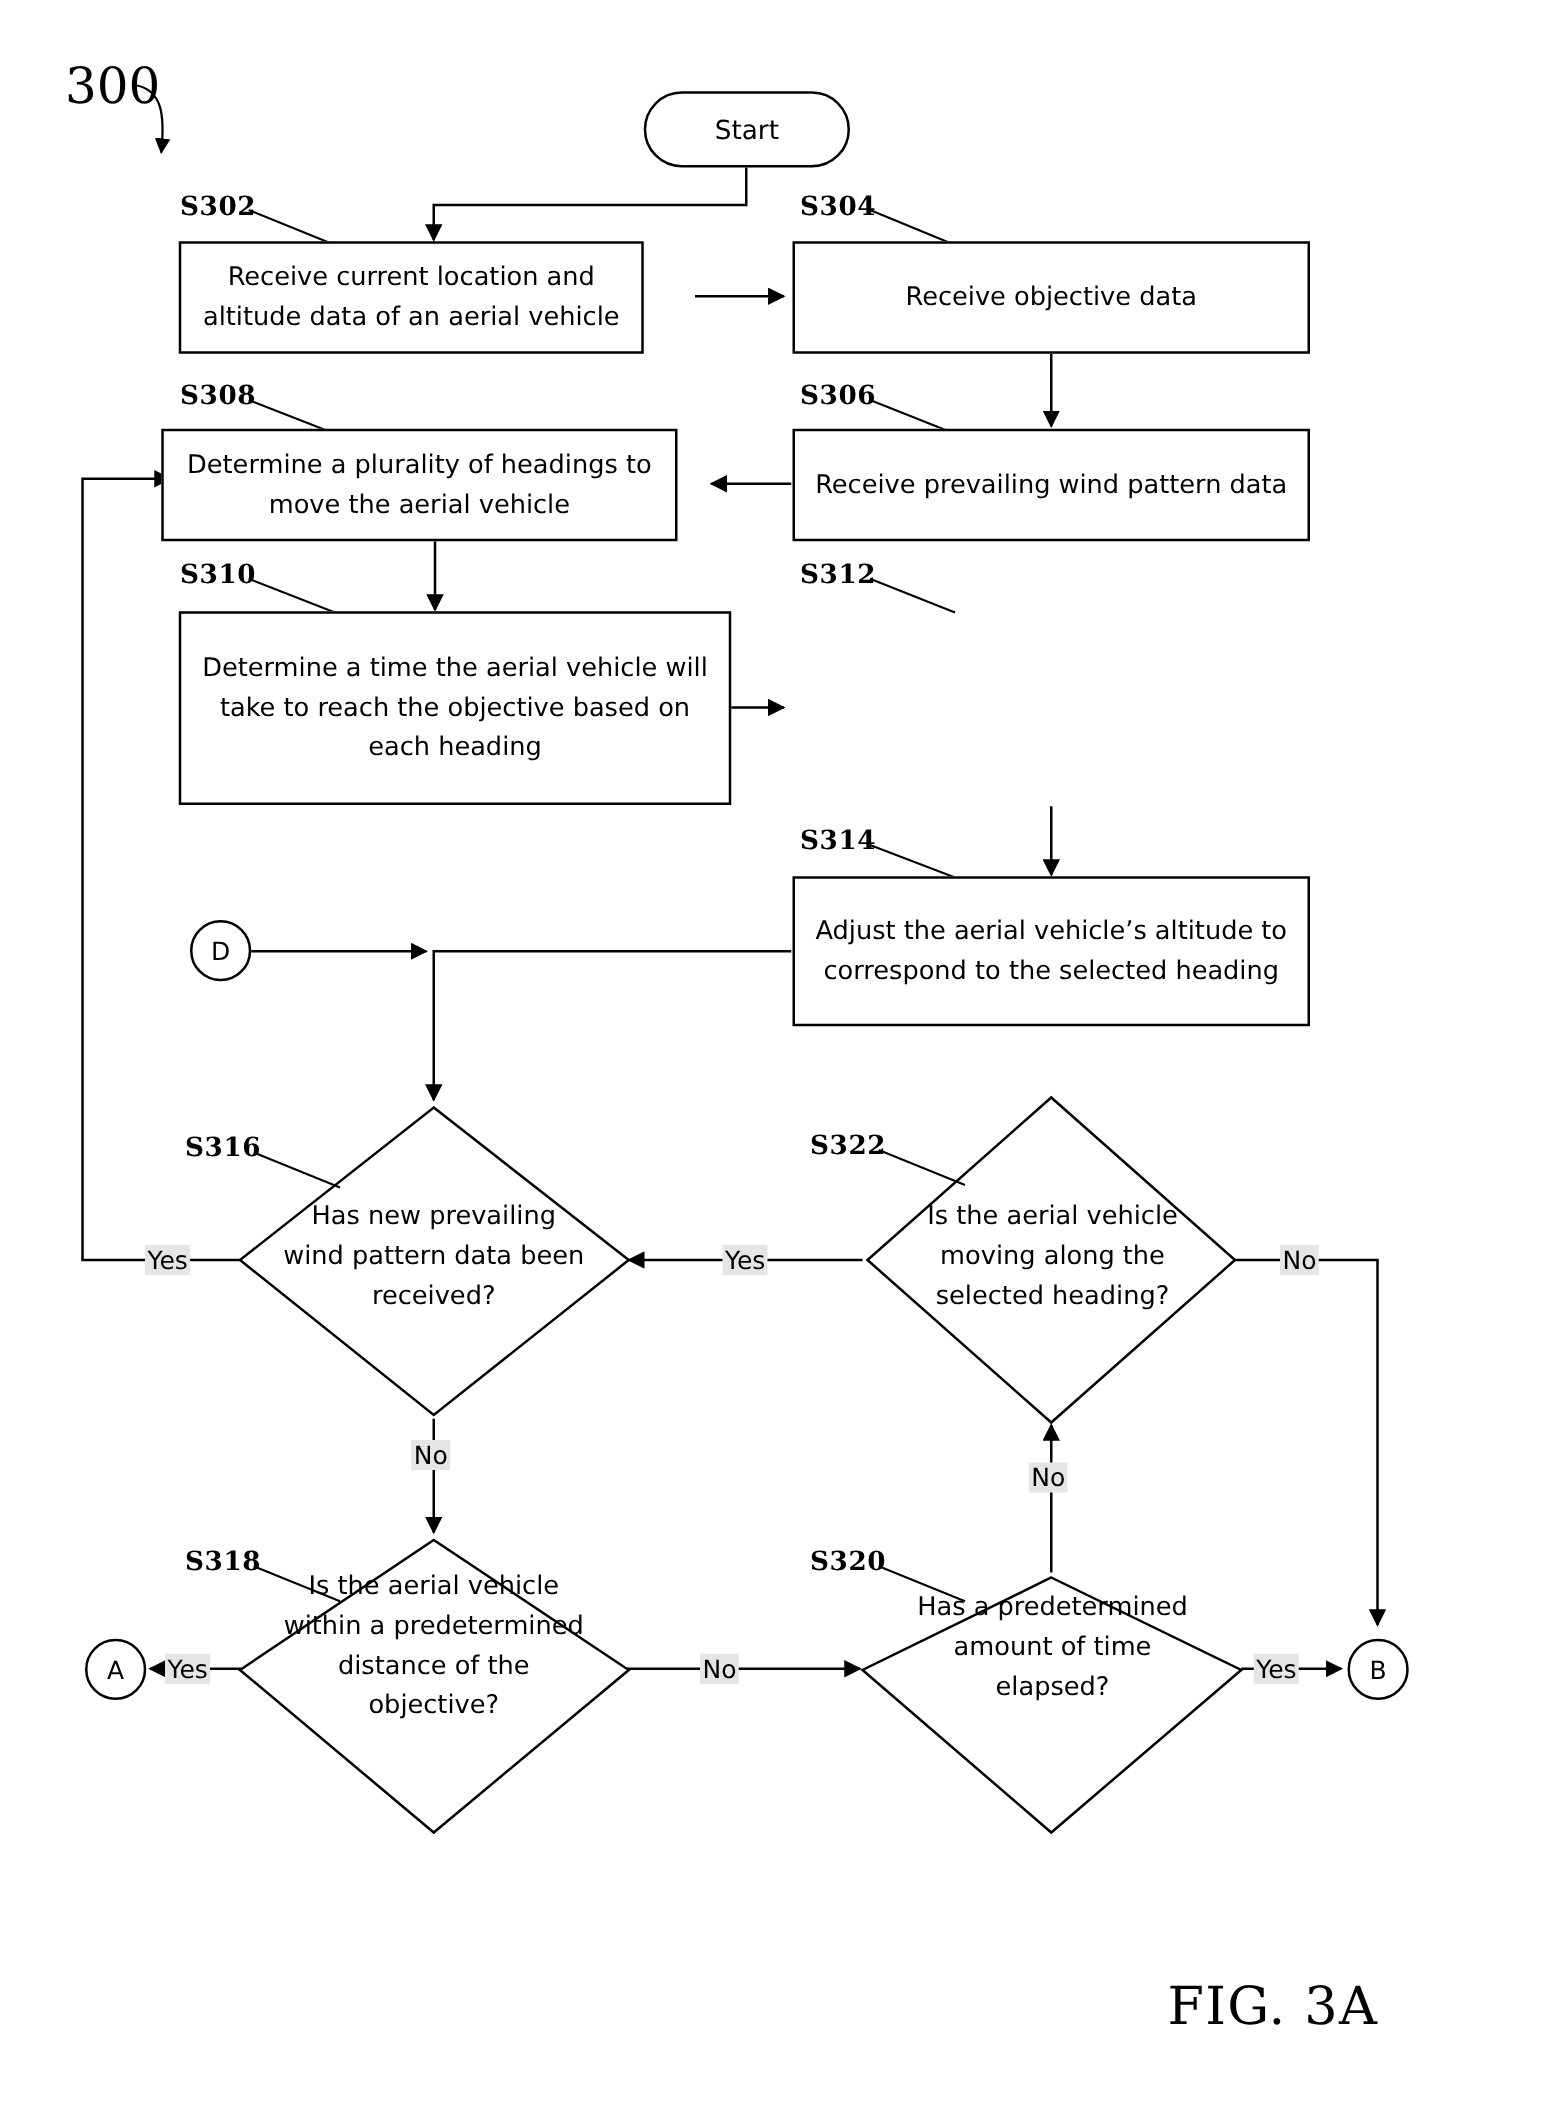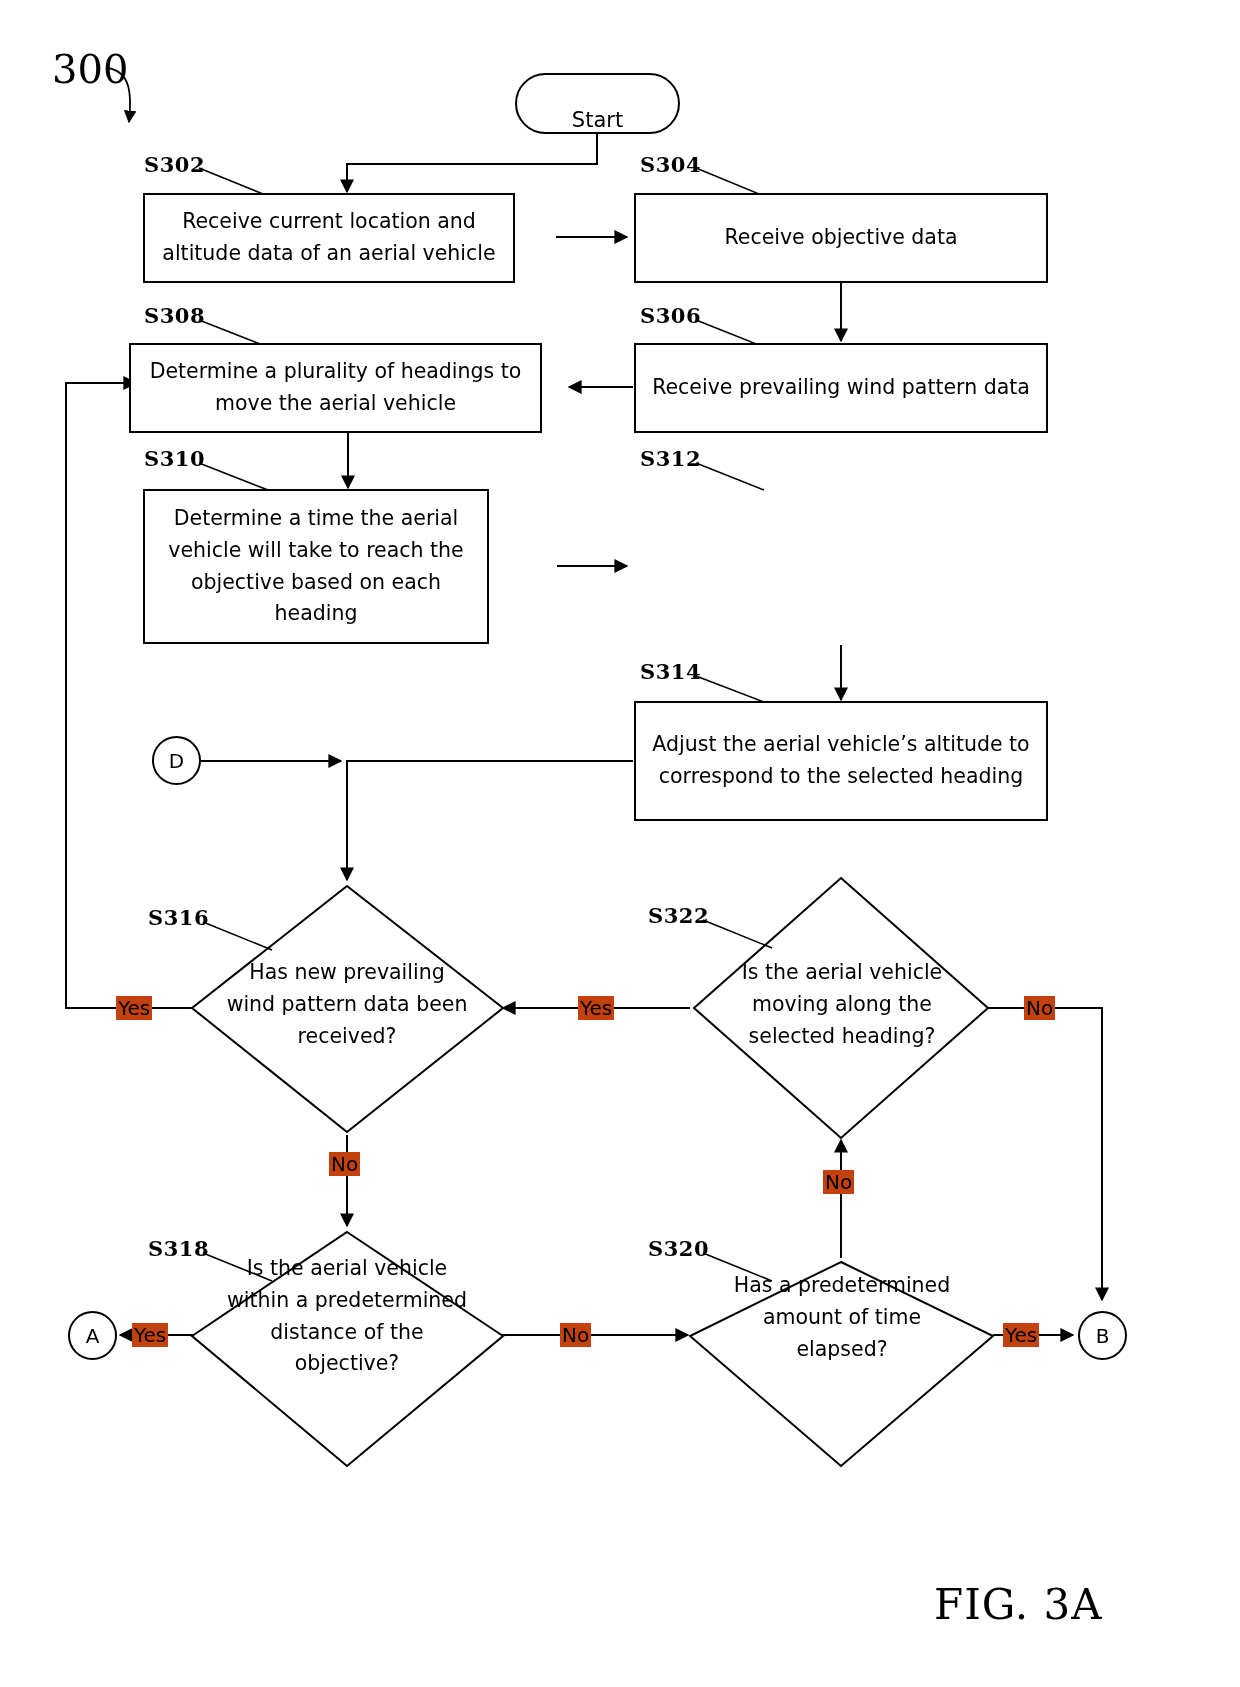--- a/index.html
+++ b/index.html
@@ -38,21 +38,21 @@
     color: #000;
     padding: 4px 10px;
   }
   .node-oval {
     position: absolute;
     box-sizing: border-box;
     border: 2px solid #000;
     background: #ffffff;
     border-radius: 999px;
     display: flex;
-    align-items: flex-end;
+    align-items: center;
     justify-content: center;
     font-family: "DejaVu Sans", sans-serif;
     font-size: 21px;
     color: #000;
   }
   .node-circle {
     position: absolute;
     box-sizing: border-box;
     border: 2px solid #000;
     background: #ffffff;
@@ -80,21 +80,21 @@
     font-size: 21px;
     letter-spacing: 0.5px;
     color: #000;
     white-space: nowrap;
   }
   .edge-label {
     position: absolute;
     font-family: "DejaVu Sans", sans-serif;
     font-size: 20px;
     color: #000;
-    background: #c2410c;
+    background: #e5e5e5;
     padding: 0 2px;
     white-space: nowrap;
   }
   .fig-number {
     position: absolute;
     font-family: "DejaVu Serif", serif;
     font-size: 40px;
     color: #000;
     white-space: nowrap;
   }
@@ -190,21 +190,21 @@
   </div>
 
   <div class="node-box" style="left:634px; top:343px; width:414px; height:90px;">
     <span>Receive prevailing wind pattern data</span>
   </div>
 
   <div class="node-box" style="left:129px; top:343px; width:413px; height:90px;">
     <span>Determine a plurality of headings to move the aerial vehicle</span>
   </div>
 
-  <div class="node-box" style="left:143px; top:489px; width:346px; height:155px;">
+  <div class="node-box" style="left:143px; top:489px; width:442px; height:155px;">
     <span>Determine a time the aerial vehicle will take to reach the objective based on each heading</span>
   </div>
 
 
   <div class="node-box" style="left:634px; top:701px; width:414px; height:120px;">
     <span>Adjust the aerial vehicle’s altitude to correspond to the selected heading</span>
   </div>
 
   <div class="diamond-label" style="left:225px; top:957px; width:244px;">Has new prevailing wind pattern data been received?</div>
 

